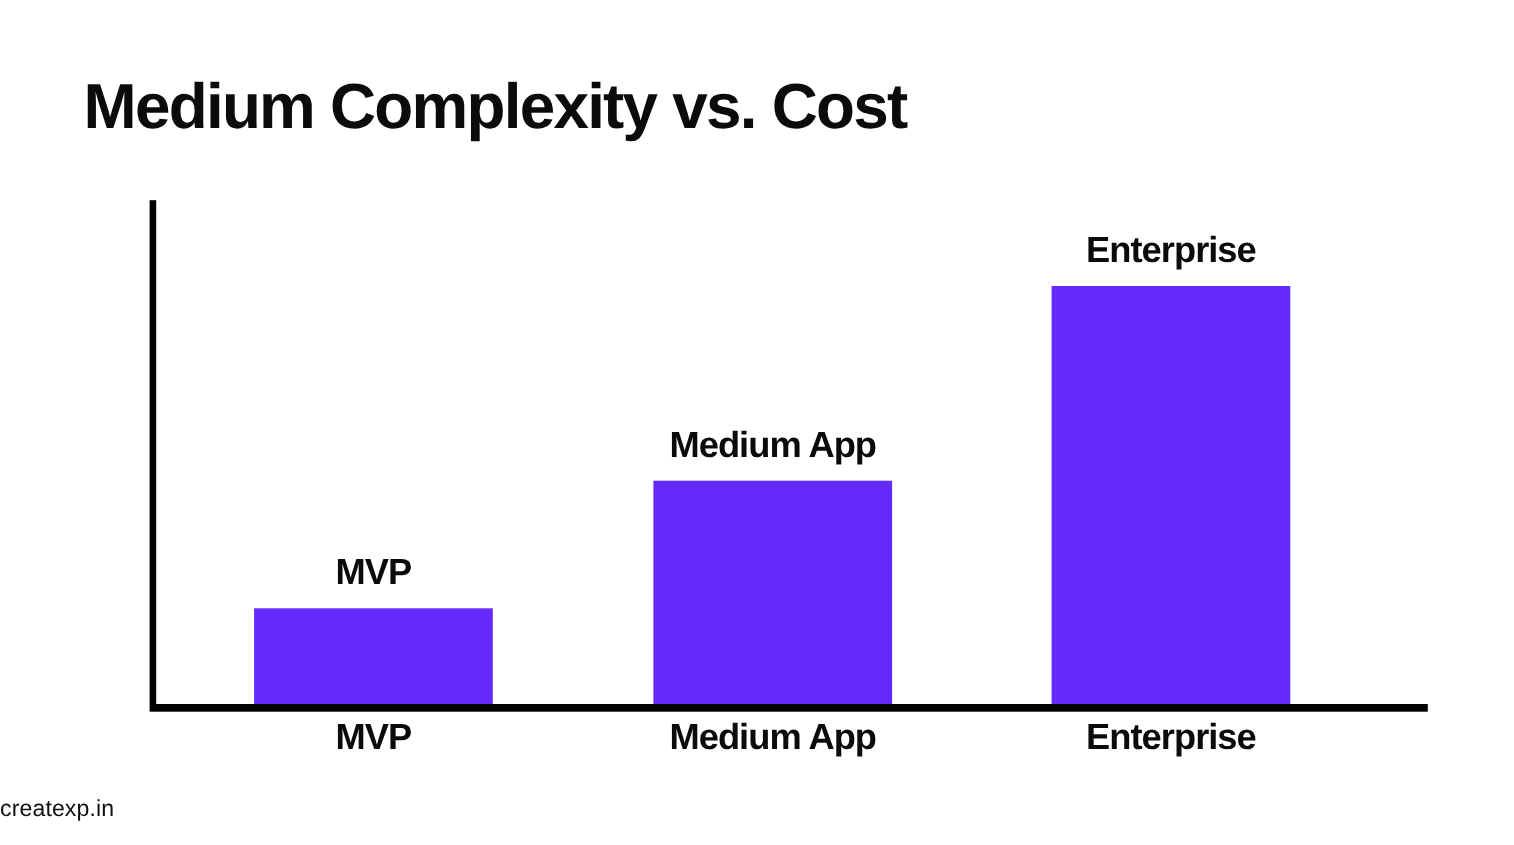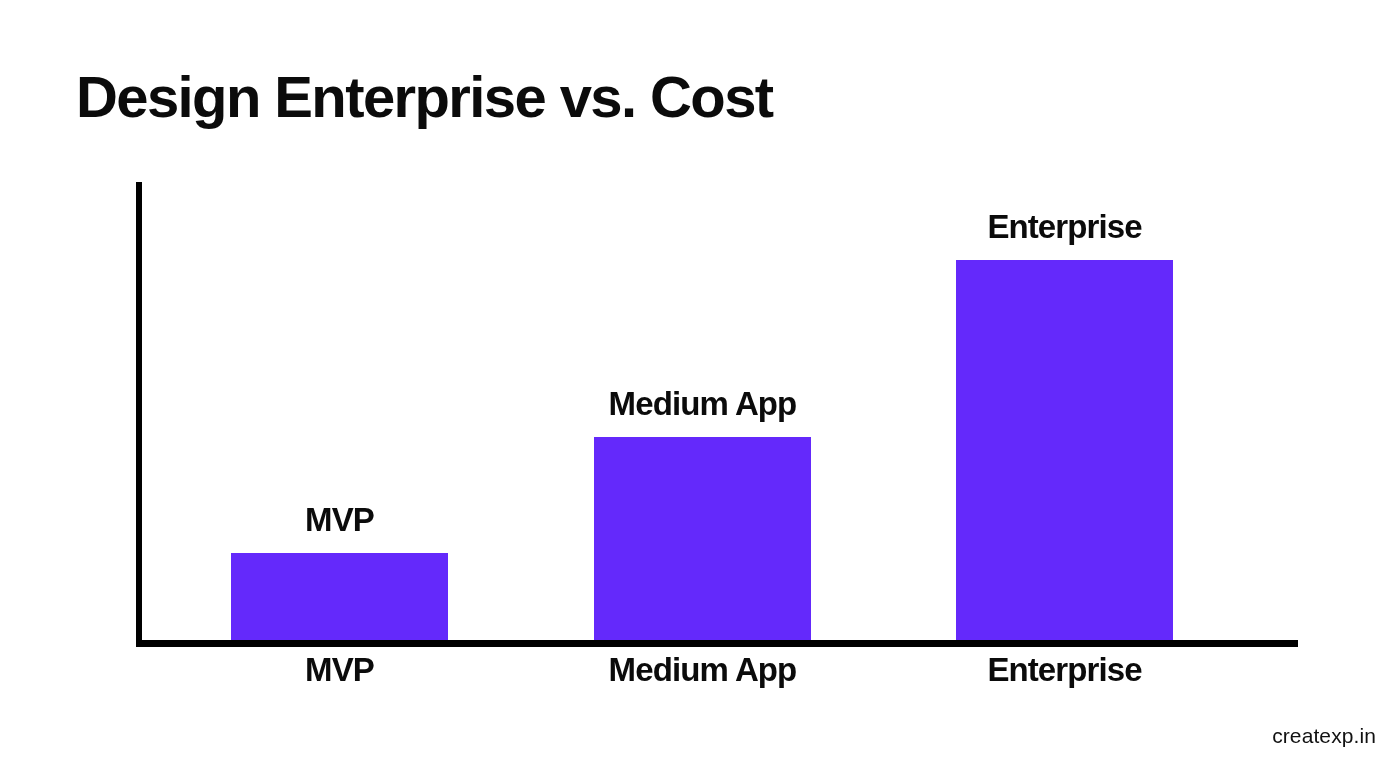--- a/index.html
+++ b/index.html
@@ -117,33 +117,33 @@
     color: #0b0b0b;
     white-space: nowrap;
   }
 
   
   .watermark {
     position: absolute;
     left: 0;
     top: 724px;
     width: 1376px;
-    text-align: right;
+    text-align: left;
     font-size: 21px;
     font-weight: 400;
     letter-spacing: 0.1px;
     color: #111111;
   }
 </style>
 </head>
 <body>
 
 <div class="page">
 
-  <div class="chart-title">Design Enterprise vs. Cost</div>
+  <div class="chart-title">Medium Complexity vs. Cost</div>
 
   <div class="plot">
 
     <div class="axis-y"></div>
     <div class="axis-x"></div>
 
     <div class="bars">
 
       <div class="bar-group" style="left:95px;">
         <div class="bar" id="bar-0" style="height: 87px; background: rgb(100, 41, 251);"></div>

